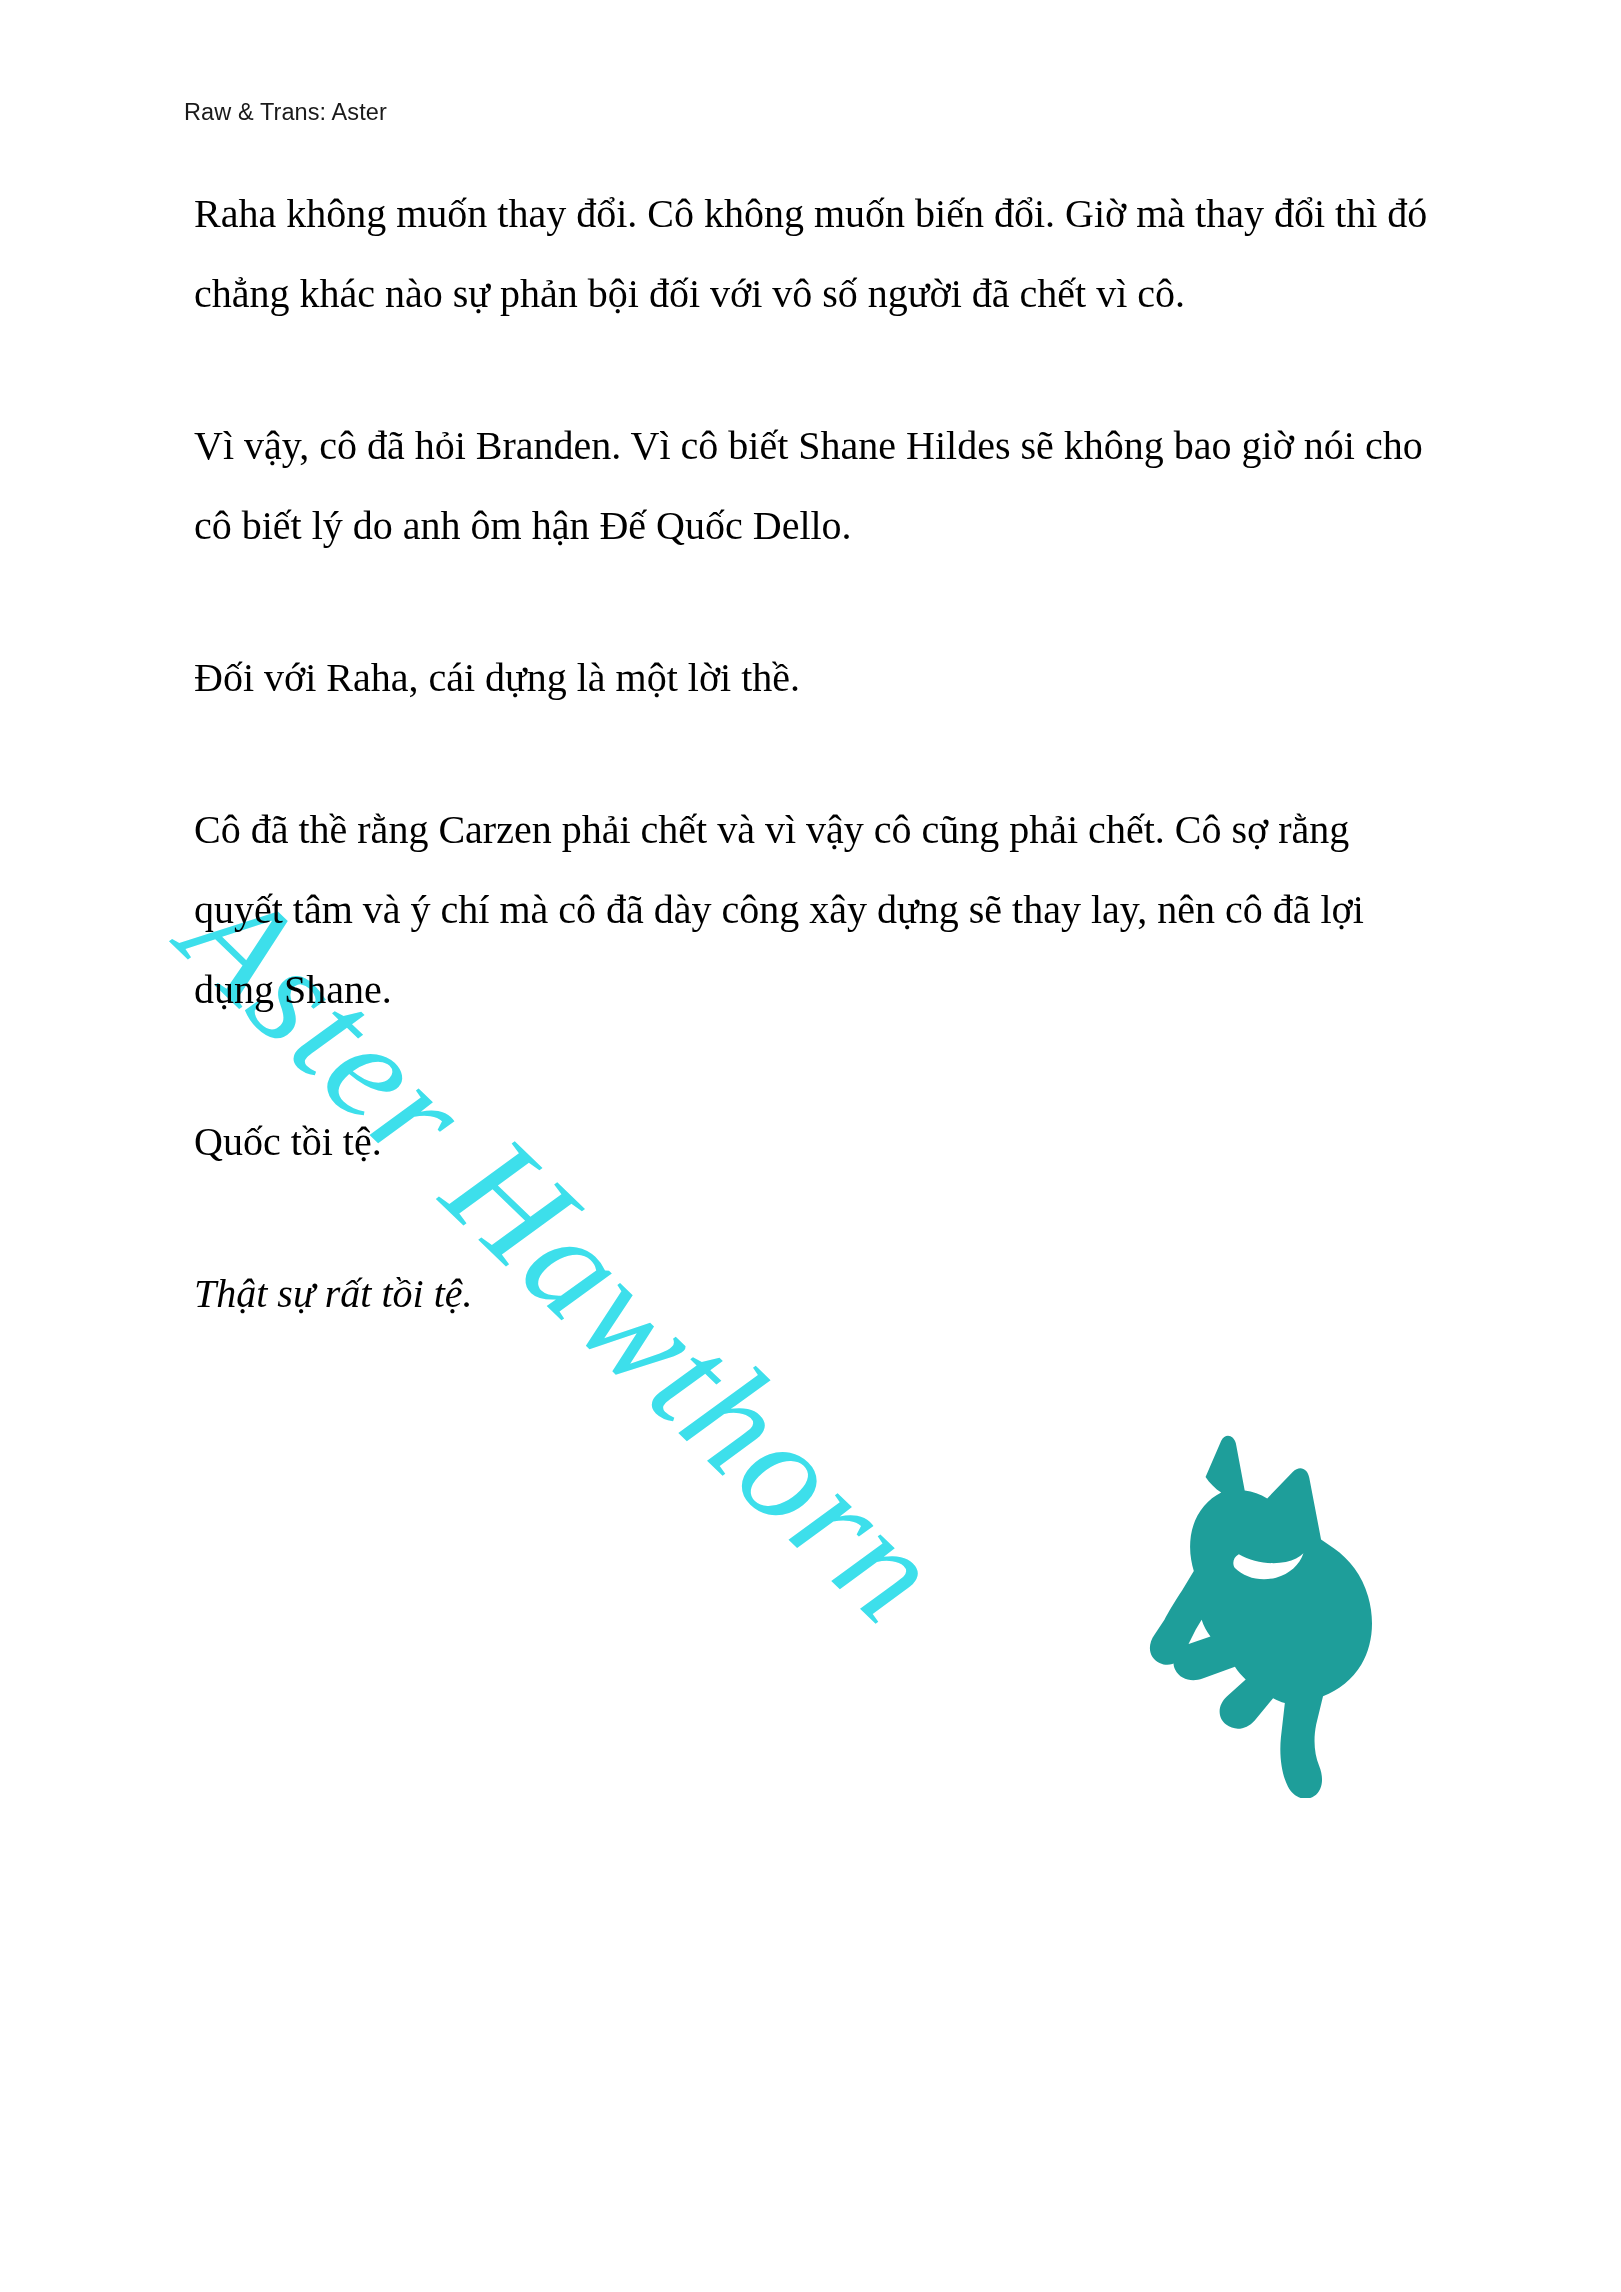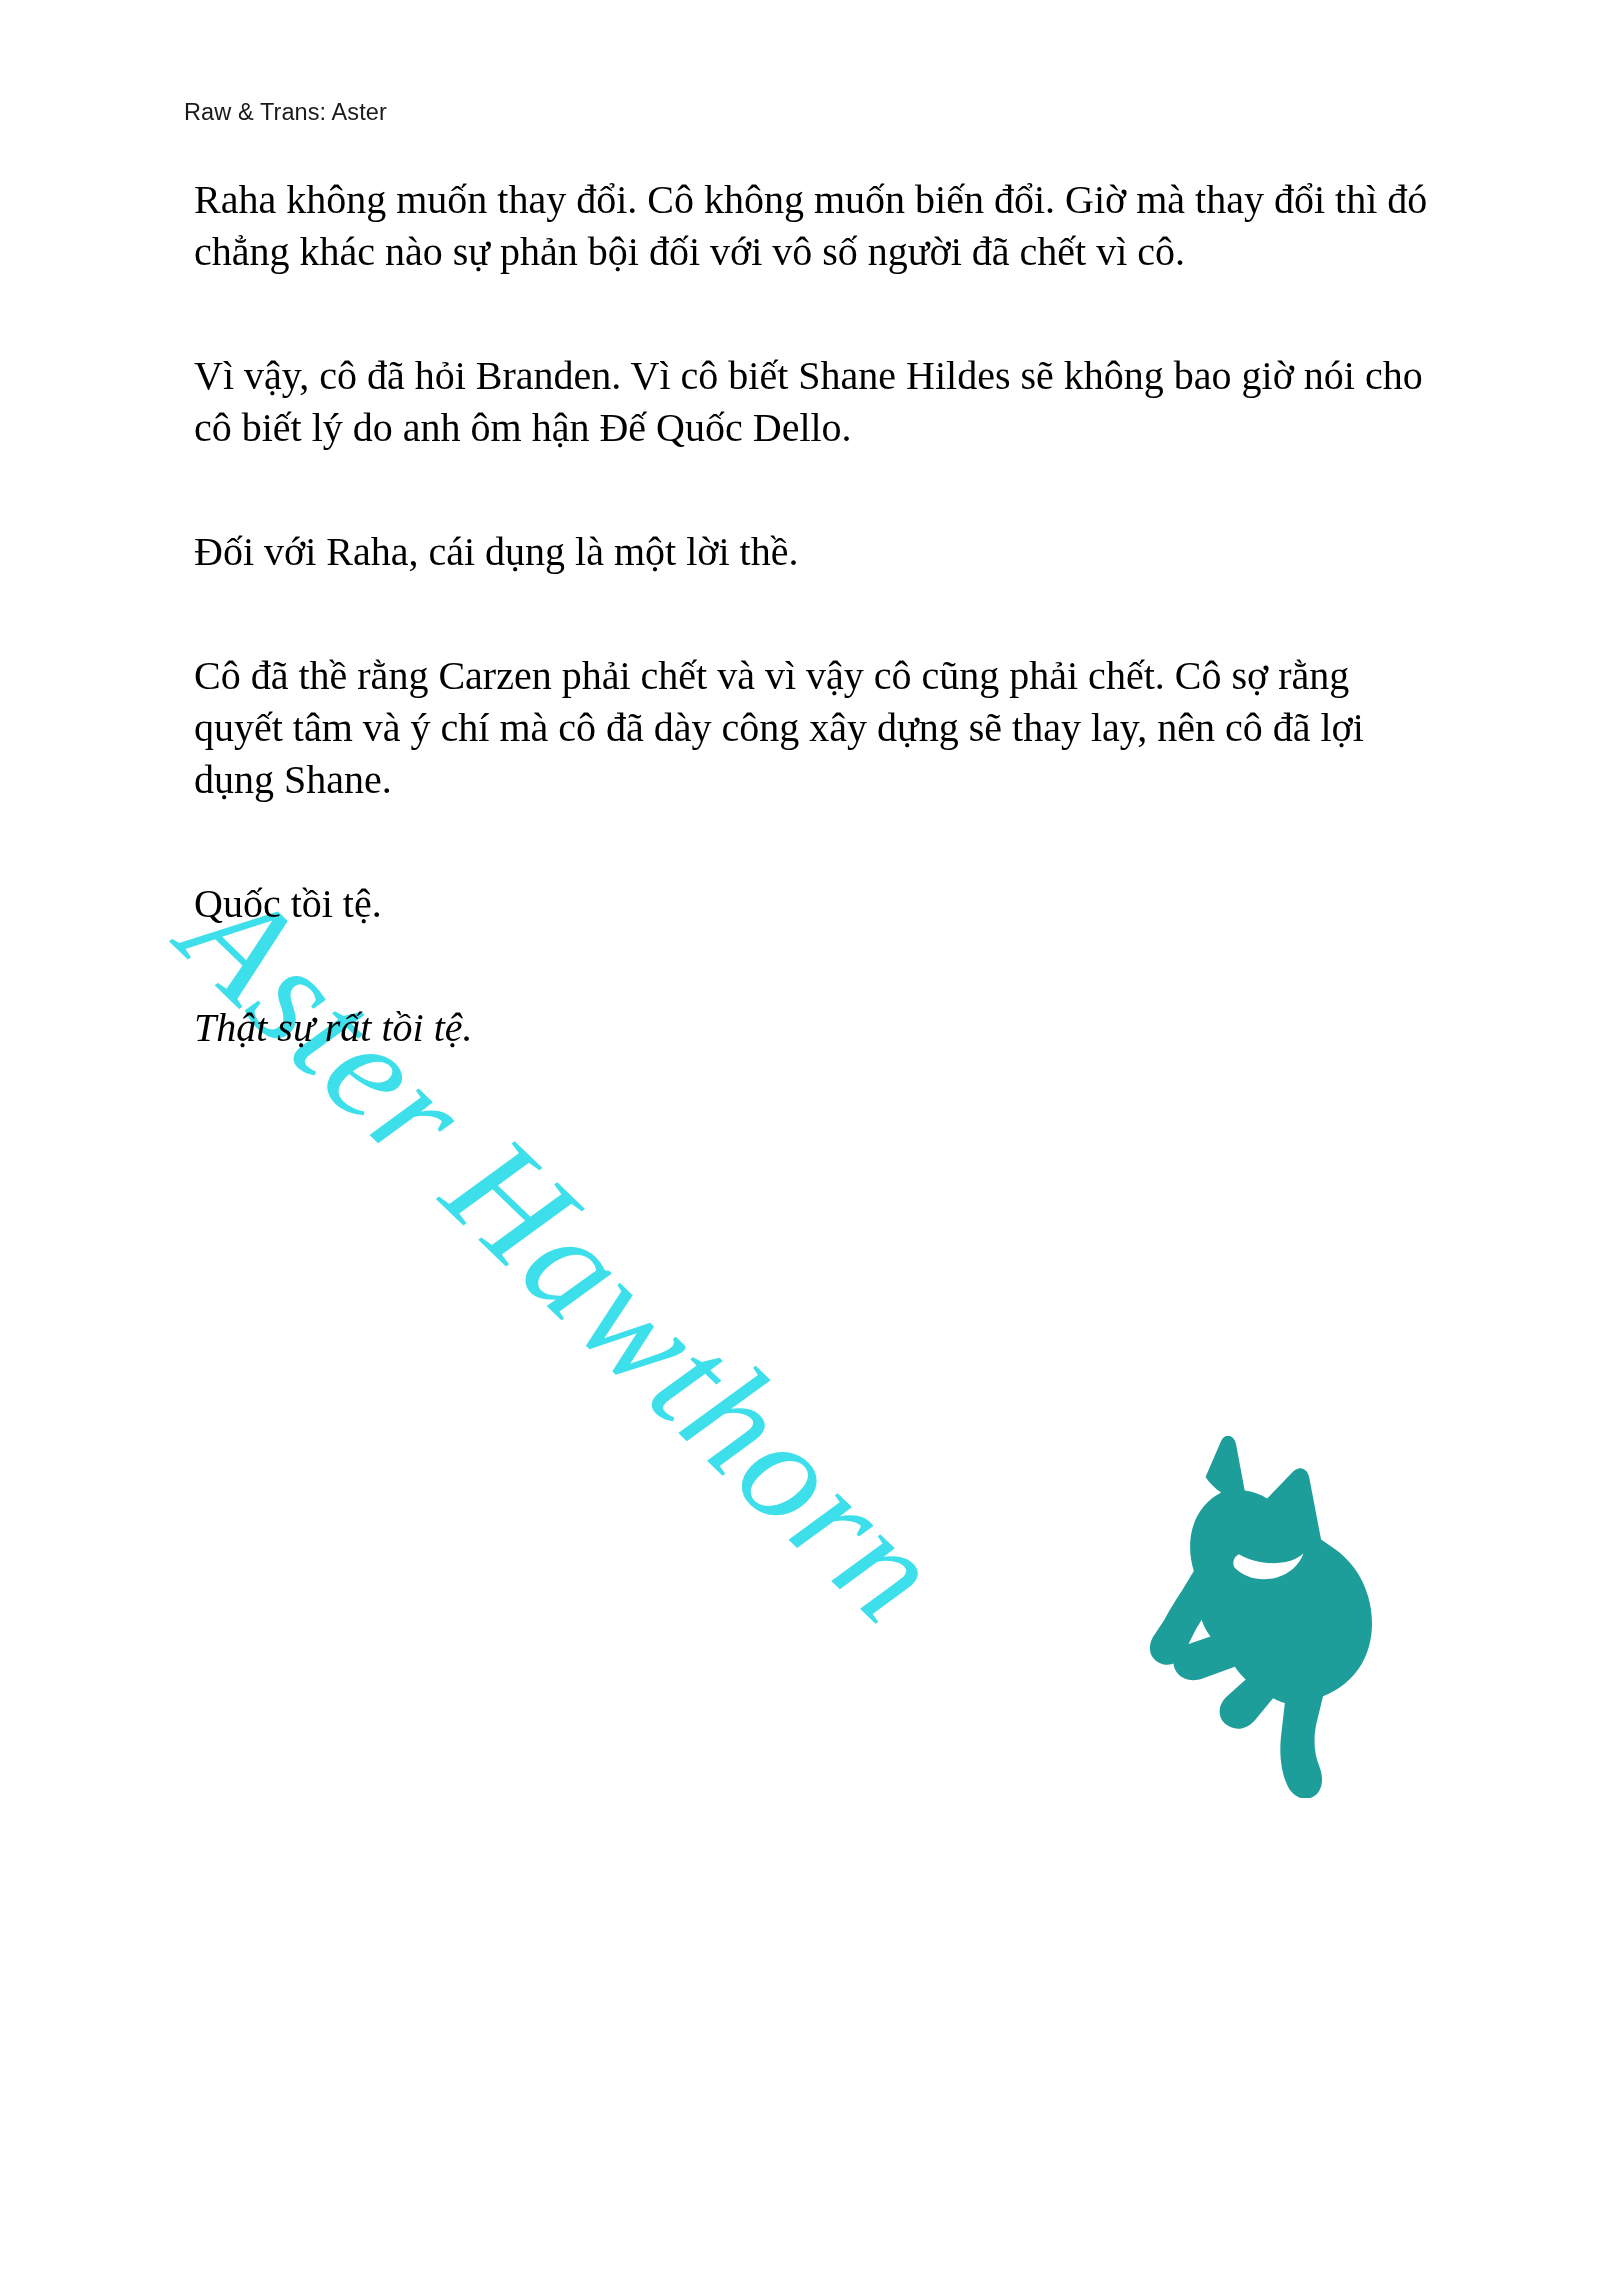--- a/index.html
+++ b/index.html
@@ -30,21 +30,21 @@
   }
 
   
   #body-text {
     position: absolute;
     left: 194px;
     top: 174px;
     width: 1243px;
     font-family: "Liberation Serif", "DejaVu Serif", serif;
     font-size: 40px;
-    line-height: 52px;
+    line-height: 80px;
     color: #000000;
     z-index: 3;
   }
   #body-text p {
     margin: 0 0 72px 0;
     text-align: left;
     white-space: normal;
   }
   #body-text p:last-child { margin-bottom: 0; font-style: italic; }
 
@@ -93,21 +93,21 @@
 
   <div id="running-header">Raw &amp; Trans: Aster</div>
 
   <div id="watermark">
     <div id="watermark-text">Aster Hawthorn</div>
   </div>
 
   <div id="body-text">
     <p>Raha không muốn thay đổi. Cô không muốn biến đổi. Giờ mà thay đổi thì đó chẳng khác nào sự phản bội đối với vô số người đã chết vì cô.</p>
     <p>Vì vậy, cô đã hỏi Branden. Vì cô biết Shane Hildes sẽ không bao giờ nói cho cô biết lý do anh ôm hận Đế Quốc Dello.</p>
-    <p>Đối với Raha, cái dụng là một lời thề.</p>
+    <p>Đối với Raha, cái dựng là một lời thề.</p>
     <p>Cô đã thề rằng Carzen phải chết và vì vậy cô cũng phải chết. Cô sợ rằng quyết tâm và ý chí mà cô đã dày công xây dựng sẽ thay lay, nên cô đã lợi dụng Shane.</p>
     <p>Quốc tồi tệ.</p>
     <p>Thật sự rất tồi tệ.</p>
   </div>
 
   <div id="cat-logo">
     <svg viewBox="0 0 260 380" xmlns="http://www.w3.org/2000/svg">
       <path fill="#1e9e9a" d="
         M 86 60
         C 70 68, 58 84, 55 104

